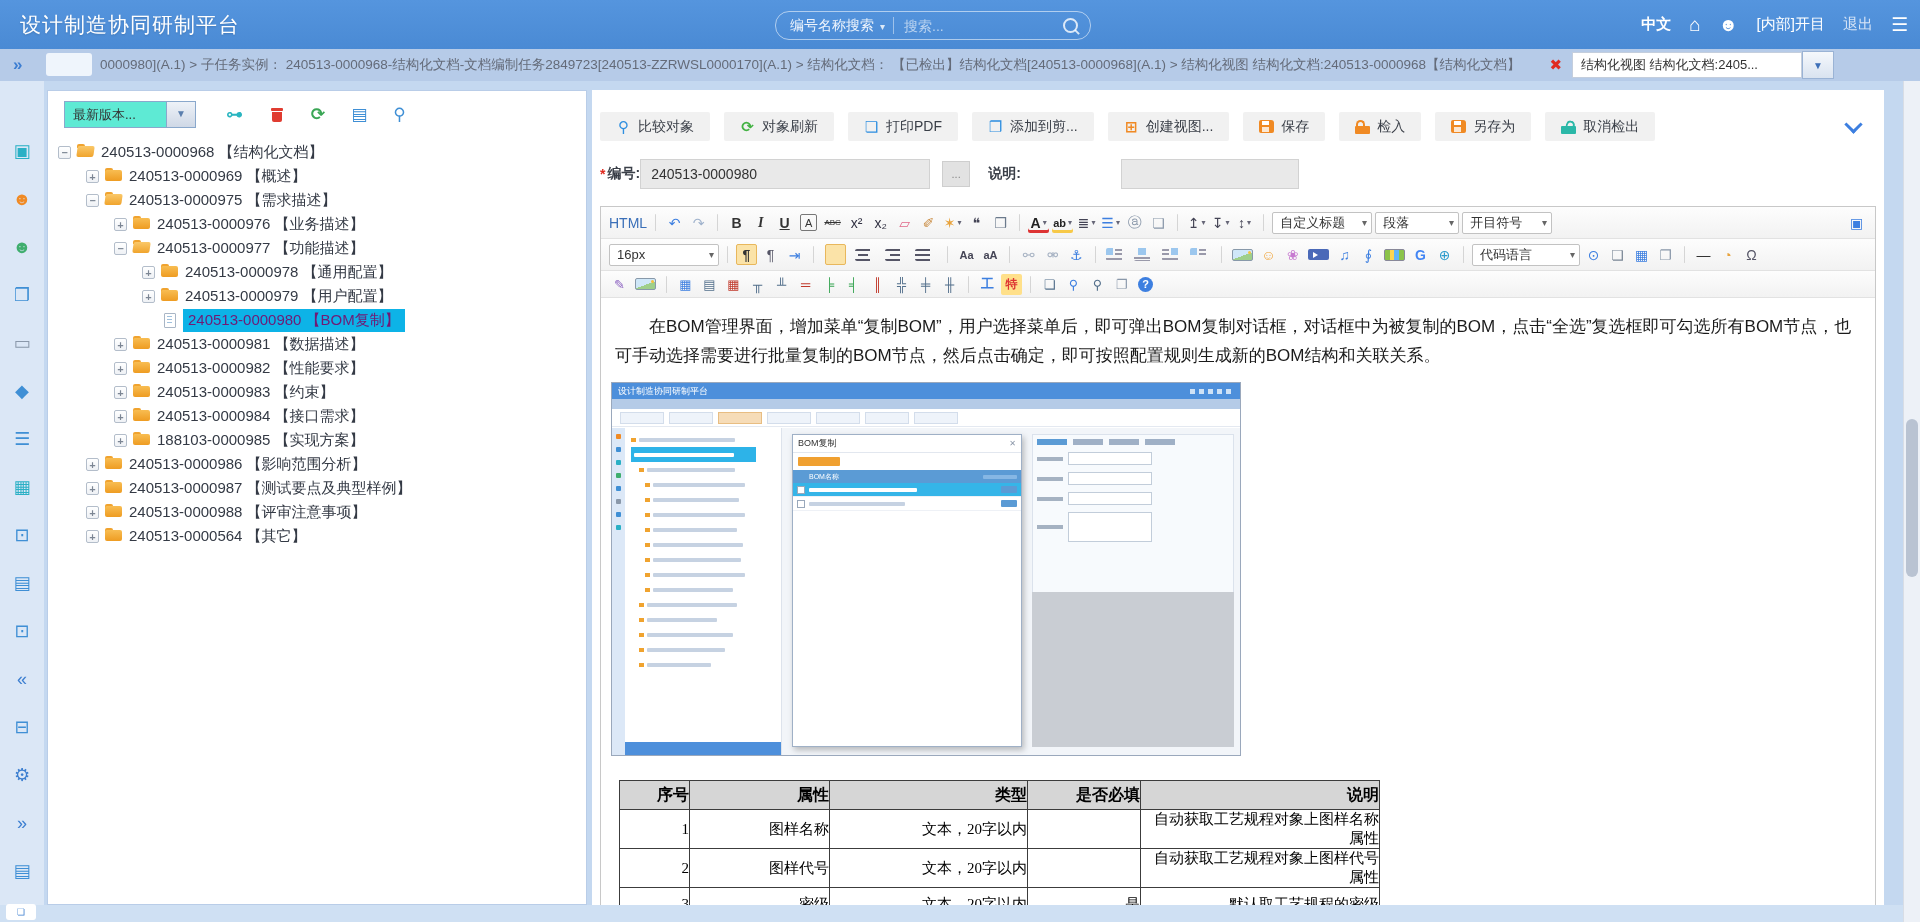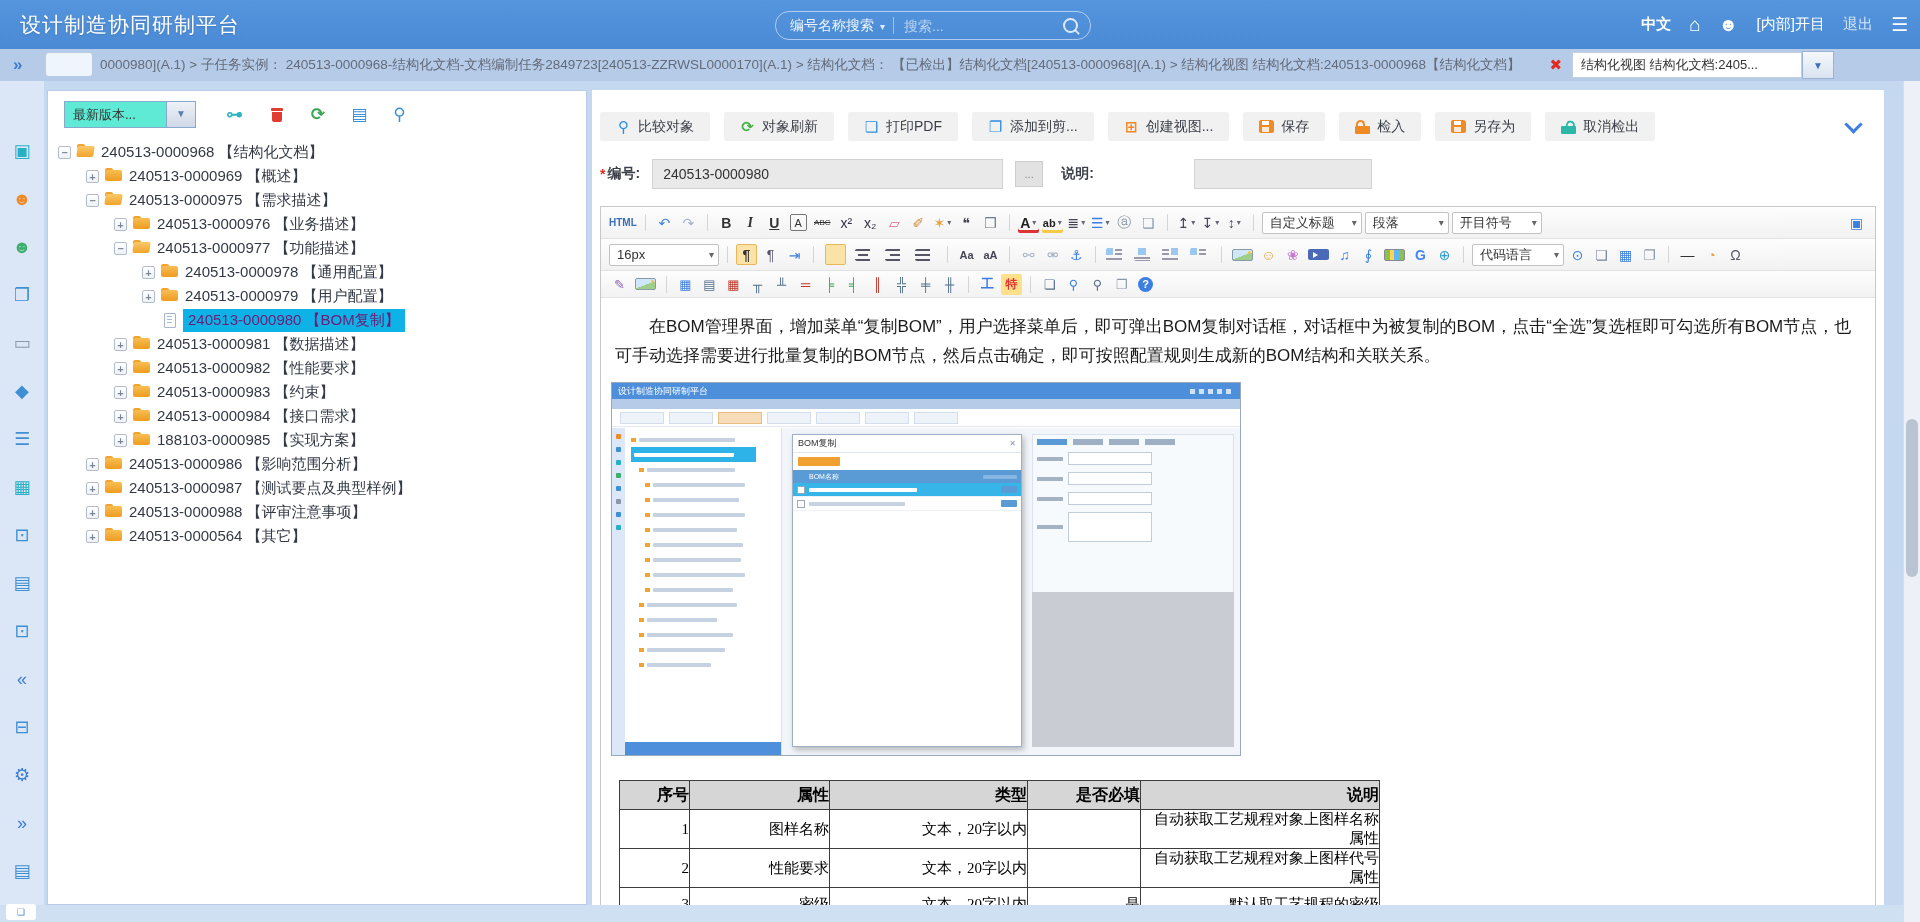--- a/index.html
+++ b/index.html
@@ -66,41 +66,41 @@
   .obtn{display:flex;align-items:center;height:29px;background:#f1f1f1;border-radius:2px;padding:0 16px;
         font-size:14px;color:#3a3f48;cursor:pointer;white-space:nowrap}
   .oic{display:inline-flex;align-items:center;justify-content:center;min-width:15px;margin-right:7px;
        color:var(--c,#666);font-size:15px;font-weight:bold}
   .ed-collapse{position:absolute;right:24px;top:28px;width:10px;height:10px;border-right:3px solid #3d7fe0;
                border-bottom:3px solid #3d7fe0;transform:rotate(45deg);cursor:pointer}
   .frm{margin:18px 0 0 8px;display:flex;align-items:center;font-size:14px;color:#3a3f48;height:30px}
   .frm .star{color:#e02b20;font-weight:bold;margin-right:2px}
   .frm .lb{font-weight:bold}
   .inp{height:30px;background:#e9e9e9;border:1px solid #d2d2d2;box-sizing:border-box;padding:0 10px;font-size:14px;color:#333;outline:none}
-  .inp.code{width:351px;margin-left:12px}
+  .inp.code{width:290px;}
   .more{width:28px;height:26px;background:#e2e2e2;border:1px solid #cecece;margin-left:12px;color:#888;font-size:11px;cursor:pointer}
   .frm .lb2{margin-left:18px;font-weight:bold}
   .inp.desc{width:178px;margin-left:100px}
   
   .editor-box{margin:17px 8px 0 8px;border:1px solid #c8c8c8;height:760px;box-sizing:border-box}
   .tb-row{display:flex;align-items:center;gap:3px;padding:0 8px;background:linear-gradient(#fdfdfd,#f2f2f2);
           border-bottom:1px solid #e2e2e2}
   .tb-row1,.tb-row2{height:31px}.tb-row3{height:26px}
   .tbi{min-width:21px;height:21px;display:inline-flex;align-items:center;justify-content:center;font-size:14px;
        color:var(--c,#5a6470);border-radius:2px;cursor:pointer;flex:none;box-sizing:border-box}
   .tb-row3 .tbi{font-size:13px}
   .tbi.sep{min-width:1px;width:1px;height:17px;background:#d5d5d5;margin:0 5px;cursor:default}
   .tbi.sp{flex:1;cursor:default}
   .tbi.act{background:#fbe3a8;border:1px solid #e8b75c}
   .tbi.sel{background:#fff;border:1px solid #c2c2c2;height:22px;font-size:13px;color:#333;
            justify-content:flex-start;padding:0 18px 0 7px;position:relative;white-space:nowrap;overflow:hidden}
   .tbi.sel::after{content:"▾";position:absolute;right:4px;top:4px;font-size:10px;color:#666}
-  .w84{width:84px}.w90{width:90px}.w96{width:92px}.w100{width:100px}.w110{width:110px}
+  .w84{width:84px}.w90{width:90px}.w96{width:108px}.w100{width:100px}.w110{width:110px}
   .tbi.car::after{content:"▾";font-size:8px;color:#667;margin-left:2px}
-  .tbi.html{font-size:10px;font-weight:bold;color:#3a6fb8;letter-spacing:0}
+  .tbi.html{font-size:14px;font-weight:normal;color:#3a6fb8;letter-spacing:0}
   .tbi.bld{font-weight:bold}
   .tbi.ita{font-style:italic;font-family:"Liberation Serif",serif;font-weight:bold}
   .tbi.und{text-decoration:underline;font-weight:bold}
   .tbi.boxa{border:1px solid #777;font-size:11px;min-width:17px;height:17px;margin:2px}
   .tbi.strike{font-size:8px;text-decoration:line-through}
   .tbi.sm{font-size:11px;font-weight:bold}
   .tbi.fca{box-shadow:inset 0 -3px #d33}
   .tbi.hly{box-shadow:inset 0 -3px #f7c948}
   .badge-te{background:#ffe08a;color:#d33 !important;font-weight:bold;font-size:12px !important}
   .badge-help{background:#3d7fe0;color:#fff !important;border-radius:50%;min-width:15px !important;
@@ -824,21 +824,21 @@
             <tr>
               <td>1</td>
               <td>图样名称</td>
               <td>文本，20字以内</td>
               <td></td>
               <td>自动获取工艺规程对象上图样名称属性</td>
             </tr>
 
             <tr>
               <td>2</td>
-              <td>性能要求</td>
+              <td>图样代号</td>
               <td>文本，20字以内</td>
               <td></td>
               <td>自动获取工艺规程对象上图样代号属性</td>
             </tr>
 
             <tr>
               <td>3</td>
               <td>密级</td>
               <td>文本，20字以内</td>
               <td>是</td>

